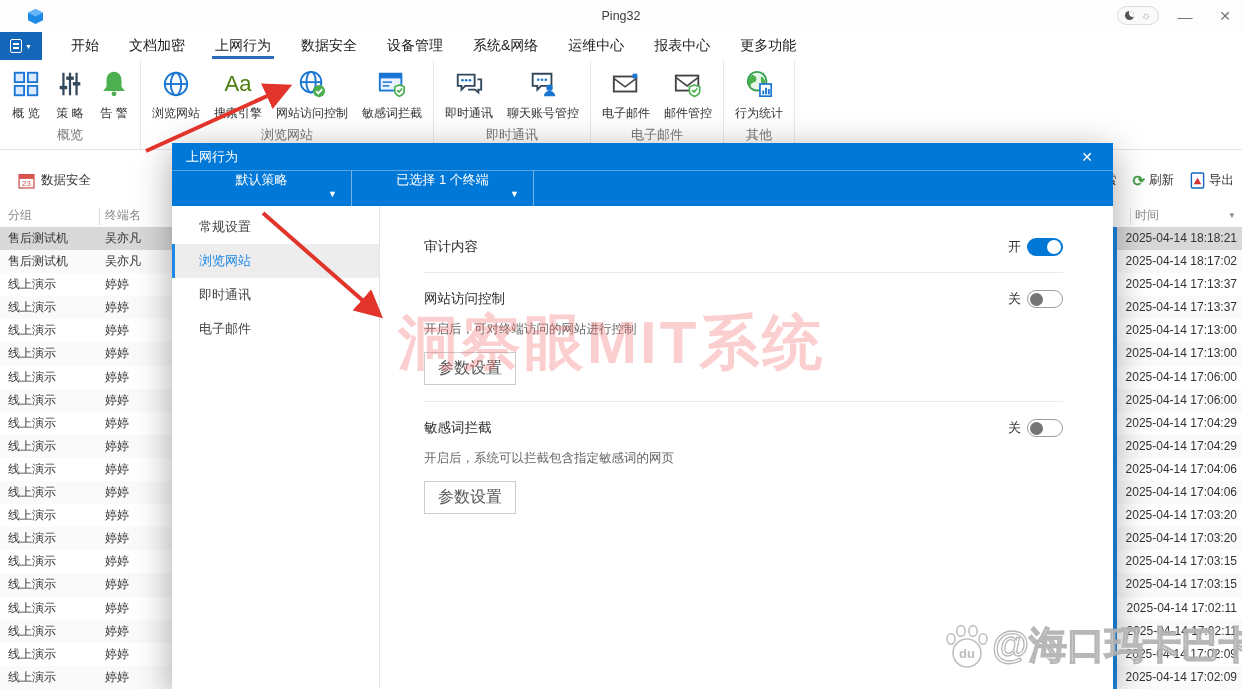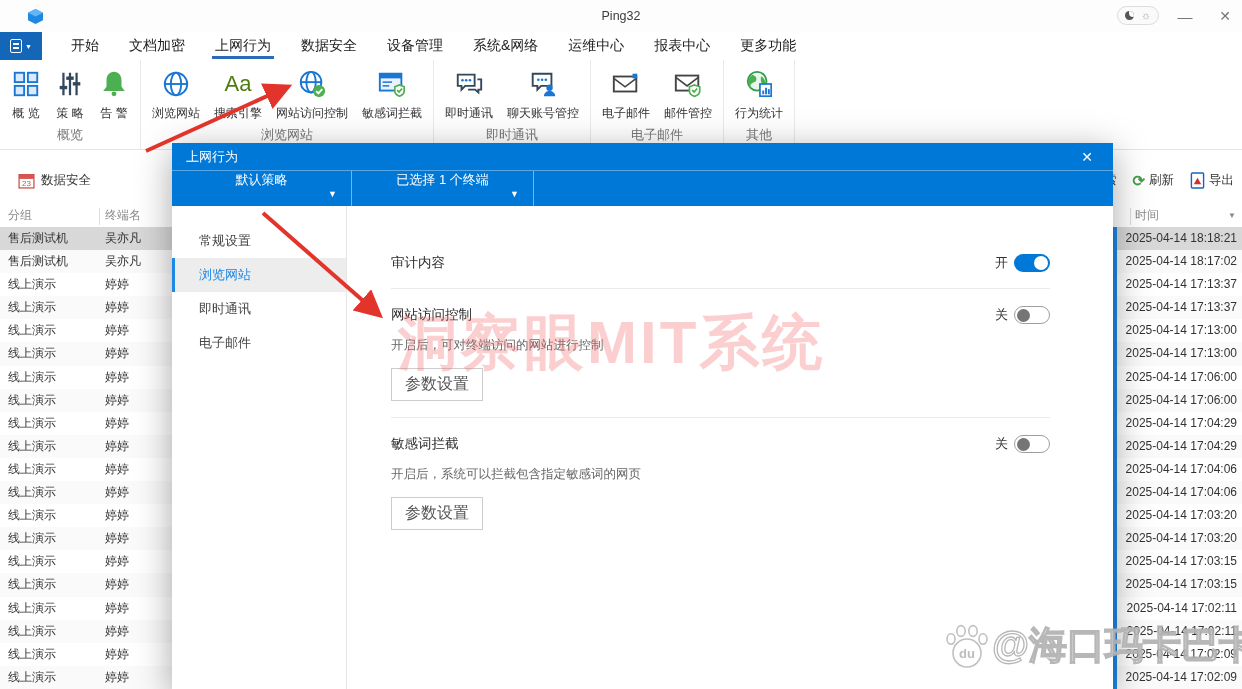--- a/index.html
+++ b/index.html
@@ -64,24 +64,24 @@
   .dialog { position:absolute; left:172px; top:143px; width:941px; height:546px; background:#fff; box-shadow:0 8px 34px rgba(0,0,0,.35); z-index:10; display:flex; flex-direction:column; }
   .dlg-title { height:28px; background:#0078d7; color:#fff; display:flex; align-items:center; padding:0 14px; font-size:13px; border-bottom:1px solid rgba(255,255,255,.35); }
   .dlg-close { margin-left:auto; font-size:14px; cursor:pointer; padding:0 6px; }
   .dlg-toolbar { height:35px; background:#0078d7; color:#fff; display:flex; align-items:stretch; font-size:13px; }
   .dd { display:flex; align-items:center; padding:0 14px; border-right:1px solid rgba(255,255,255,.45); cursor:pointer;flex-direction:column; }
   .dd-1 { width:180px; } .dd-2 { width:182px; }
   .dd-caret { margin-left:auto; font-size:9px; }
   .dlg-tb-space { flex:1; }
   .dlg-del { width:118px; border-left:1px solid rgba(255,255,255,.45); display:flex; align-items:center; justify-content:center; cursor:pointer; }
   .dlg-body { flex:1; display:flex; min-height:0; }
-  .dlg-side { width:175px; border-right:1px solid #e6e6e6; padding-top:18px; }
+  .dlg-side { width:208px; border-right:1px solid #e6e6e6; padding-top:4px; }
   .side-item { height:34px; display:flex; align-items:center; padding-left:24px; font-size:13px; color:#444; cursor:pointer; border-left:3px solid transparent; }
   .side-item.active { background:#ededed; color:#1e88e5; border-left-color:#1e88e5; }
-  .dlg-main { flex:1; padding:32px 63px 0 44px;margin-top:16px; }
+  .dlg-main { flex:1; padding:32px 50px 0 44px; }
   .set-head { display:flex; align-items:center; justify-content:space-between; }
   .set-name { font-size:13.5px; color:#2b2b2b; }
   .tg-wrap { display:flex; align-items:center; gap:6px; font-size:13px; color:#333; }
   .tg { width:36px; height:18px; border-radius:9px; position:relative; cursor:pointer; }
   .tg.on { background:#0078d7; }
   .tg.on::after { content:""; position:absolute; right:2px; top:2px; width:14px; height:14px; border-radius:50%; background:#fff; }
   .tg.off { background:#fff; border:1px solid #9e9e9e; }
   .tg.off::after { content:""; position:absolute; left:2px; top:1.5px; width:13px; height:13px; border-radius:50%; background:#757575; }
   .set-desc { font-size:12.5px; color:#666; margin-top:13px; }
   .param-btn { display:inline-block; margin-top:14px; padding:5px 13px; border:1px solid #ccc; background:#fff; font-size:16px; color:#555; cursor:pointer; }

